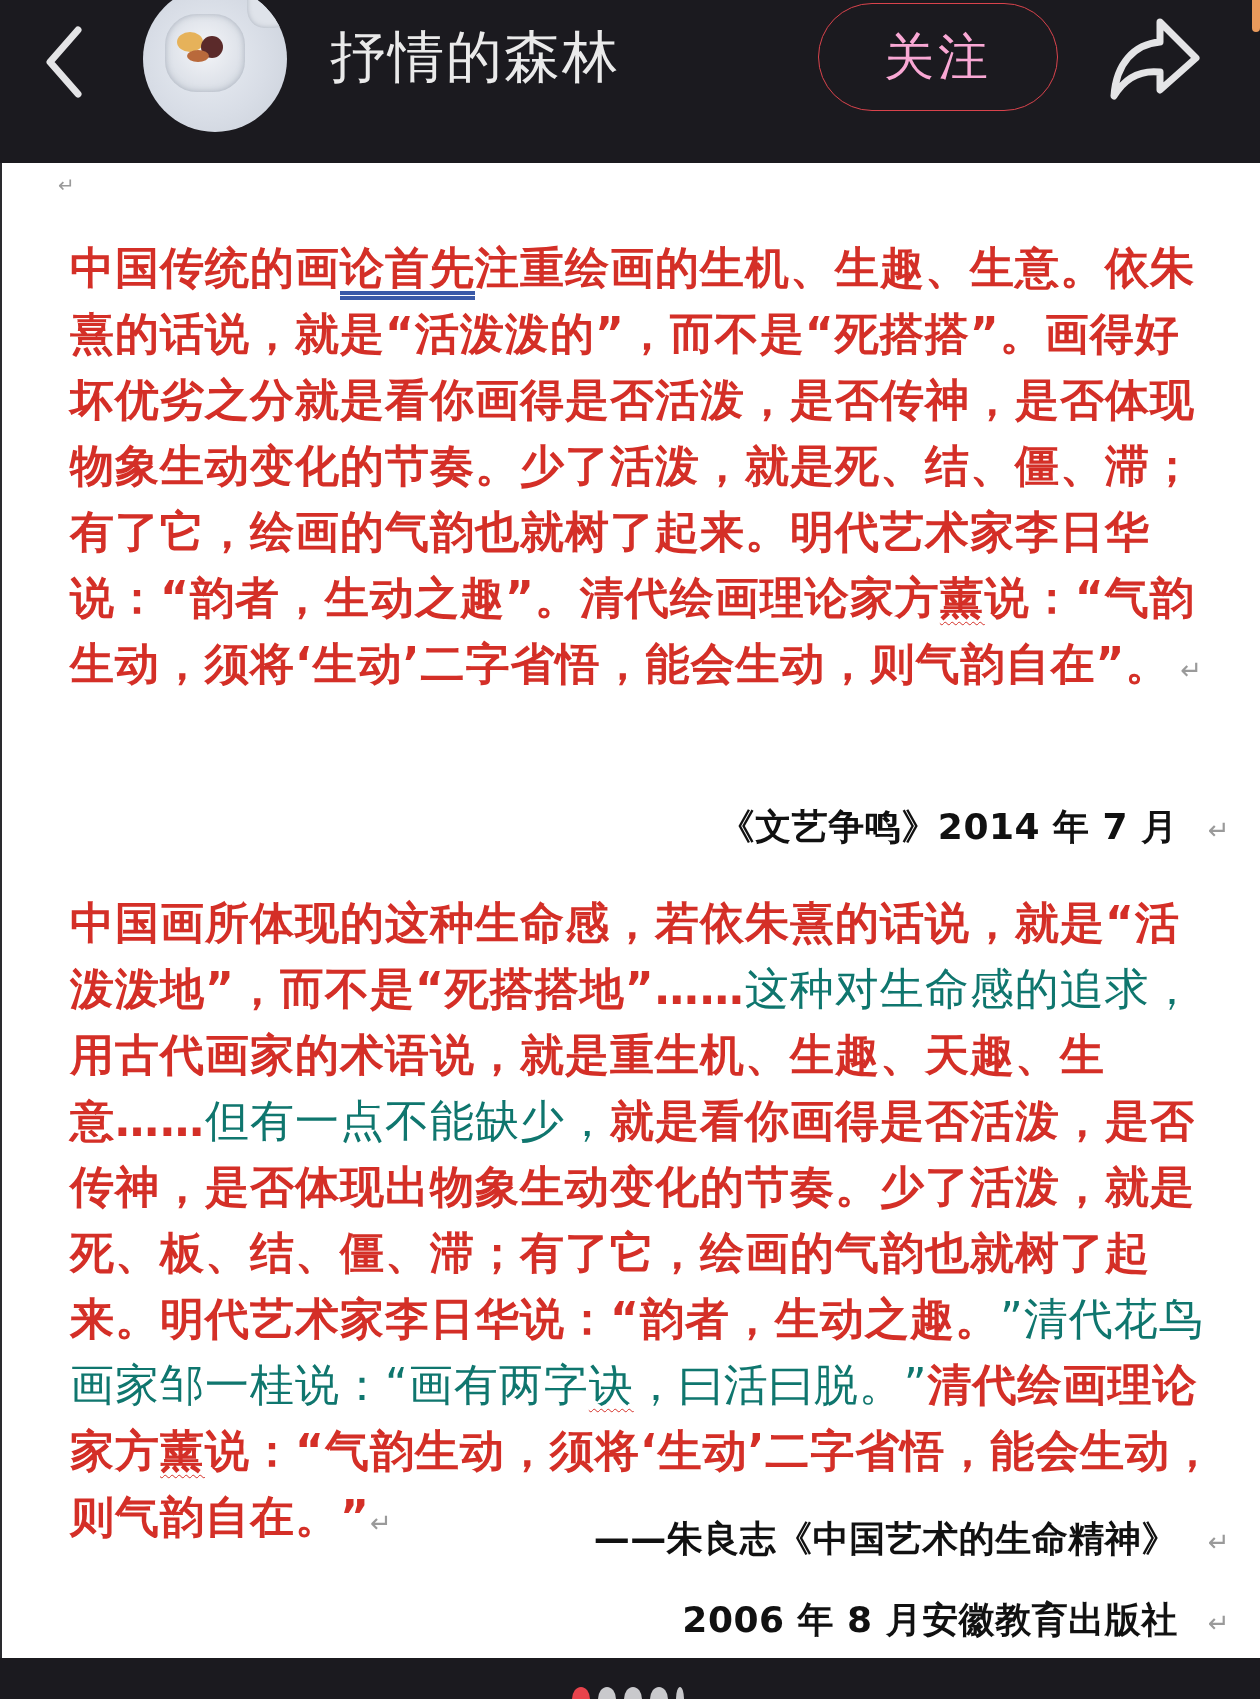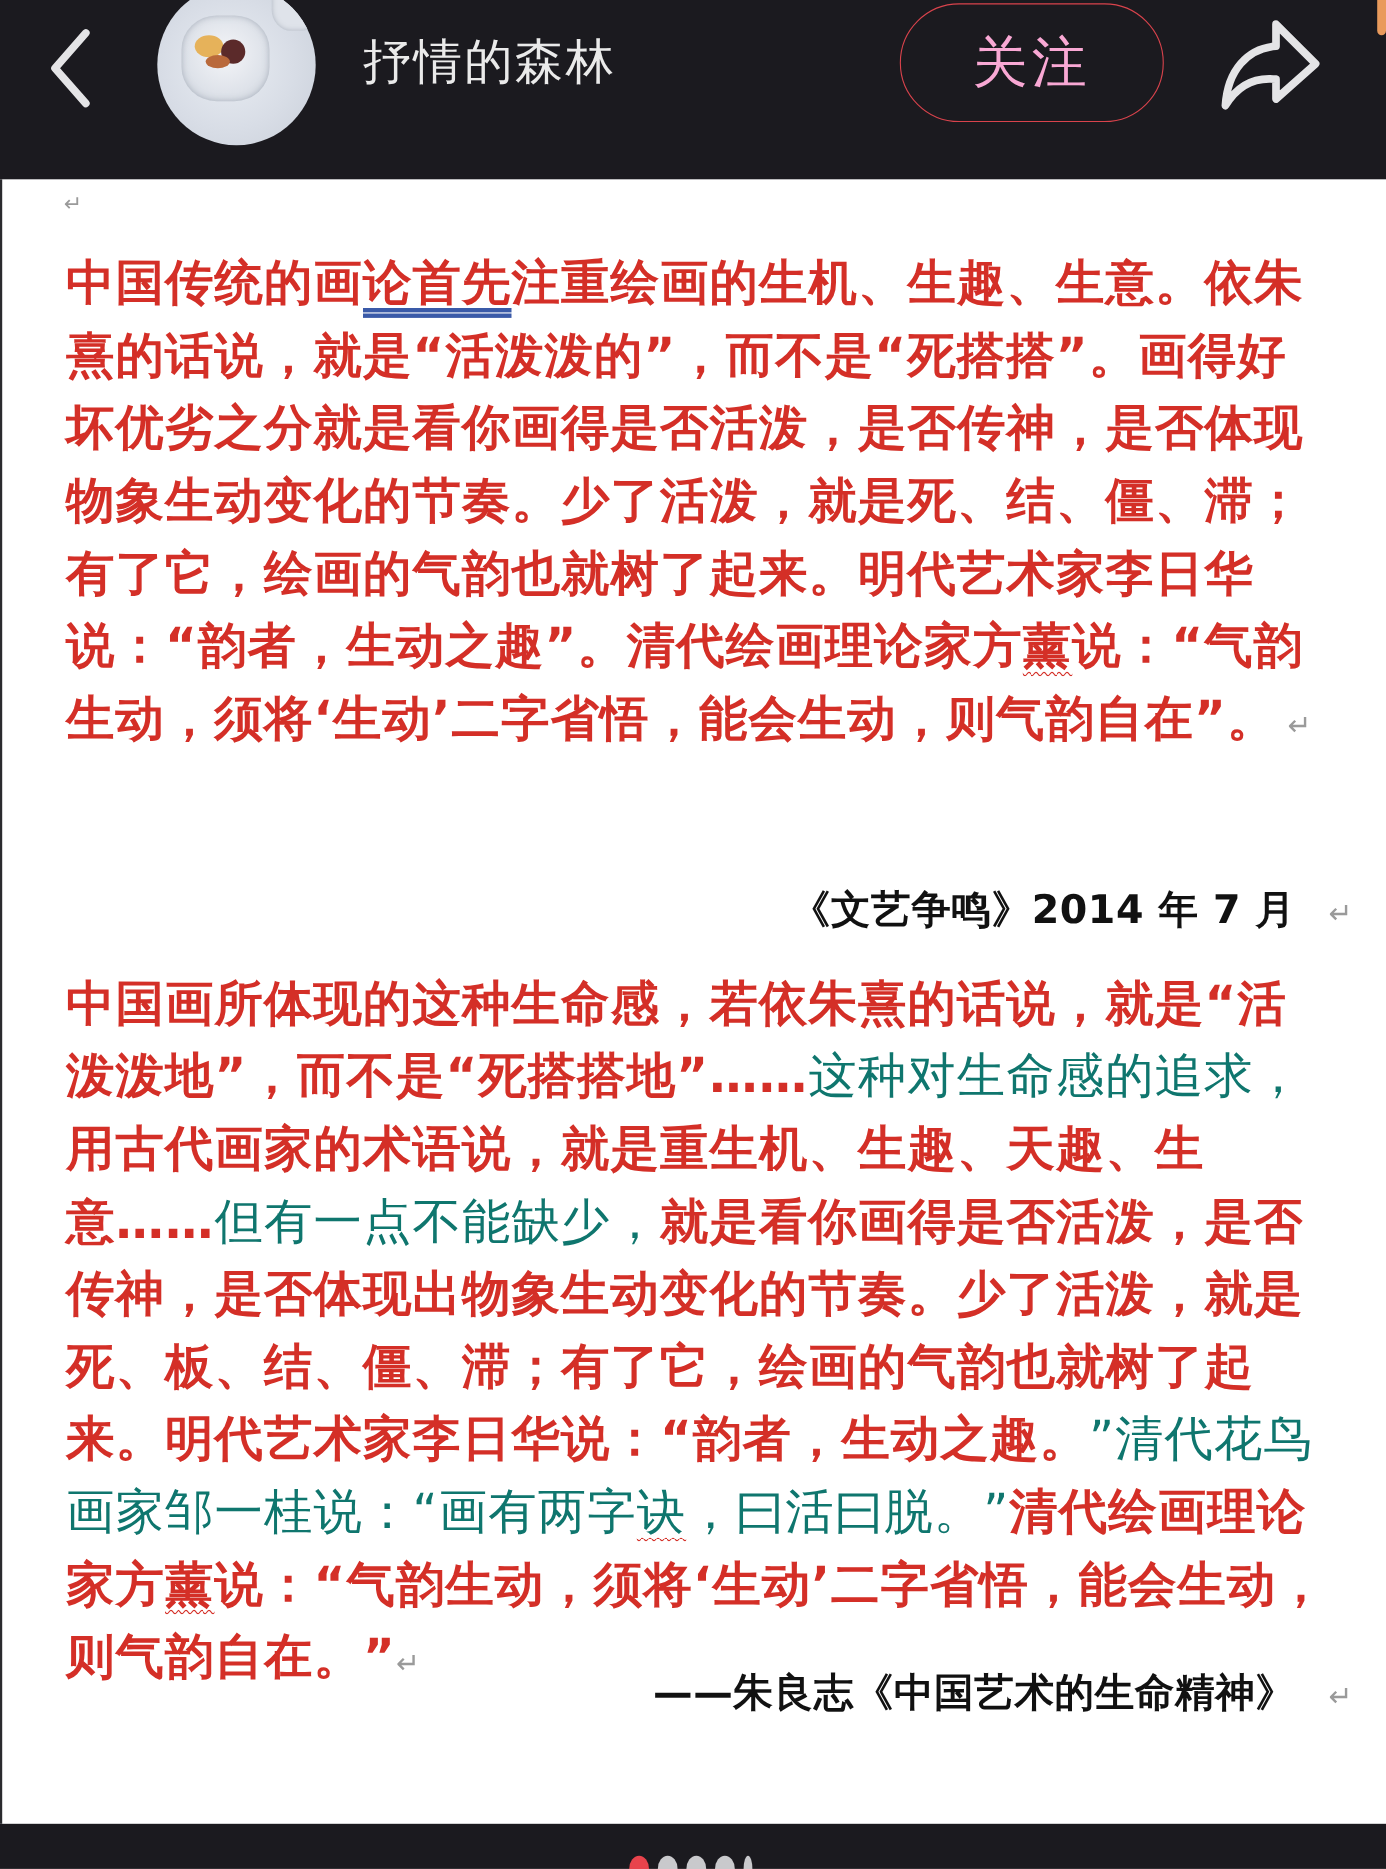--- a/index.html
+++ b/index.html
@@ -30,21 +30,21 @@
   }
   .avatar .fruit1 { position:absolute; left:34px; top:46px; width:26px; height:20px; border-radius:50%; background:#e6b25a; }
   .avatar .fruit2 { position:absolute; left:58px; top:50px; width:22px; height:22px; border-radius:50%; background:#5b2a2a; }
   .avatar .fruit3 { position:absolute; left:44px; top:64px; width:22px; height:12px; border-radius:50%; background:#b9693b; }
   .avatar .glass2 {
     position: absolute; left: 104px; top: -6px; width: 44px; height: 48px; border-radius: 40%;
     background: #dfe3ea; box-shadow: inset 0 0 5px rgba(120,130,145,0.5);
   }
   .username {
     position: absolute; left: 330px; top: 22px;
-    font-size: 44px; color: #eaeaea; letter-spacing: 2px; line-height: 70px;
+    font-size: 56px; color: #eaeaea; letter-spacing: 2px; line-height: 70px;
     font-weight: normal;
   }
   .follow-btn {
     position: absolute; left: 818px; top: 3px; width: 240px; height: 108px;
     border: 1.5px solid #d9434c; border-radius: 56px; box-sizing: border-box;
     color: #f9a8d4; font-size: 50px; display: flex; align-items: center; justify-content: center;
     letter-spacing: 4px; cursor: pointer;
   }
   .share-btn {
     position: absolute; left: 1106px; top: 14px; width: 96px; height: 86px; cursor: pointer;
@@ -59,21 +59,21 @@
     background: #ffffff; border-left: 2px solid #2a2a2e; box-sizing: border-box;
   }
   .para-mark {
     color: #9a9a9a; font-size: 26px; font-family: "DejaVu Sans", sans-serif;
   }
   .mark-top { position: absolute; left: 56px; top: 10px; font-size: 20px; }
 
   .red-para {
     position: absolute; left: 58px; width: 1150px;
     font-size: 44px; line-height: 66px; color: #d42f27; font-weight: bold;
-    letter-spacing: 1px; margin: 0;
+    letter-spacing: 1px; margin: 10px;
   }
   .p1 { top: 62px; }
   .p2 { top: 717px; }
   .black { color: #0f766e; font-weight: normal; }
   .ul-blue { text-decoration: underline double #3a5aa8; text-underline-offset: 8px; }
   .ul-wavy { text-decoration: underline wavy #d42f27; text-underline-offset: 8px; text-decoration-thickness: 1px; }
 
   .cite {
     position: absolute; right: 70px; font-size: 36px; color: #111; font-weight: bold;
     white-space: nowrap; letter-spacing: 0.5px;
@@ -120,20 +120,21 @@
 <div class="doc">
   <span class="para-mark mark-top">↵</span>
 
   <p class="red-para p1"><span>中国传统的画</span><span class="ul-blue">论首先</span><span>注重绘画的生机、生趣、生意。依朱熹的话说，就是“活泼泼的”，而不是“死搭搭”。画得好坏优劣之分就是看你画得是否活泼，是否传神，是否体现物象生动变化的节奏。少了活泼，就是死、结、僵、滞；有了它，绘画的气韵也就树了起来。明代艺术家李日华说：“韵者，生动之趣”。清代绘画理论家方</span><span class="ul-wavy">薰</span><span>说：“气韵生动，须将‘生动’二字省悟，能会生动，则气韵自在”。</span><span class="para-mark" style="font-weight:normal;margin-left:10px;">↵</span></p>
 
   <div class="cite c2"><span>《文艺争鸣》2014 年 7 月</span><span class="para-mark">↵</span></div>
 
   <p class="red-para p2"><span>中国画所体现的这种生命感，若依朱熹的话说，就是“活泼泼地”，而不是“死搭搭地”……</span><span class="black">这种对生命感的追求，</span><span>用古代画家的术语说，就是重生机、生趣、天趣、生意……</span><span class="black">但有一点不能缺少，</span><span>就是看你画得是否活泼，是否传神，是否体现出物象生动变化的节奏。少了活泼，就是死、板、结、僵、滞；有了它，绘画的气韵也就树了起来。明代艺术家李日华说：“韵者，生动之趣。</span><span class="black">”清代花鸟画家邹一桂说：“画有两字</span><span class="black ul-wavy">诀</span><span class="black">，曰活曰脱。”</span><span>清代绘画理论家方</span><span class="ul-wavy">薰</span><span>说：“气韵生动，须将‘生动’二字省悟，能会生动，则气韵自在。”</span><span class="para-mark" style="font-weight:normal;">↵</span></p>
 
   <div class="cite c3"><span>——朱良志《中国艺术的生命精神》</span><span class="para-mark">↵</span></div>
+  <div class="cite c4"><span>2006 年 8 月安徽教育出版社</span><span class="para-mark">↵</span></div>
 </div>
 
 <div class="pager">
   <div class="dot active"></div>
   <div class="dot"></div>
   <div class="dot"></div>
   <div class="dot"></div>
   <div class="dot small"></div>
 </div>
 

